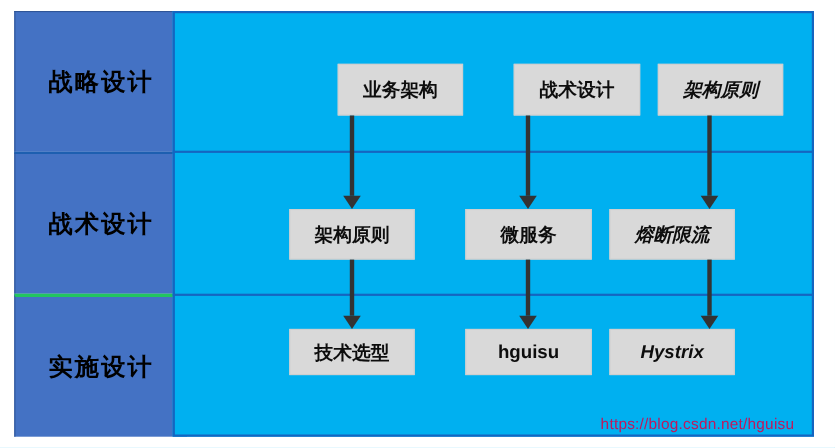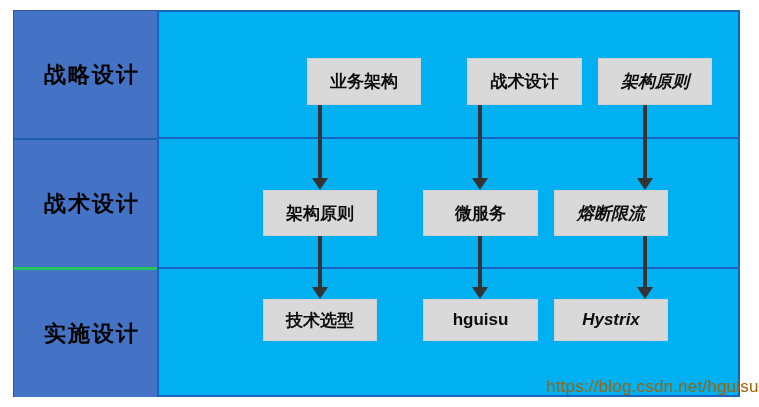--- a/index.html
+++ b/index.html
@@ -52,22 +52,22 @@
     border-top:12px solid #333333;
   }
   .a-top .shaft { height:73px; }
   .a-top .head { top:73px; }
   .a-bot .shaft { height:51px; }
   .a-bot .head { top:51px; }
   .ax1 { left:320px; } .ax2 { left:480px; } .ax3 { left:645px; }
   .ay-top { top:105px; } .ay-bot { top:236px; }
   
   .watermark {
-    position:absolute; left:546px; top:377px; font-size:17px;
-    color:#a16207; white-space:nowrap; letter-spacing:0.2px;
+    position:absolute; left:546px; top:377px; font-size:14px;
+    color:#be185d; white-space:nowrap; letter-spacing:0.2px;
   }
 </style>
 </head>
 <body>
 
 <div class="canvas">
 
   <div class="left-col">
     <div class="left-cell c0">
       <span class="left-label">战略设计</span>

